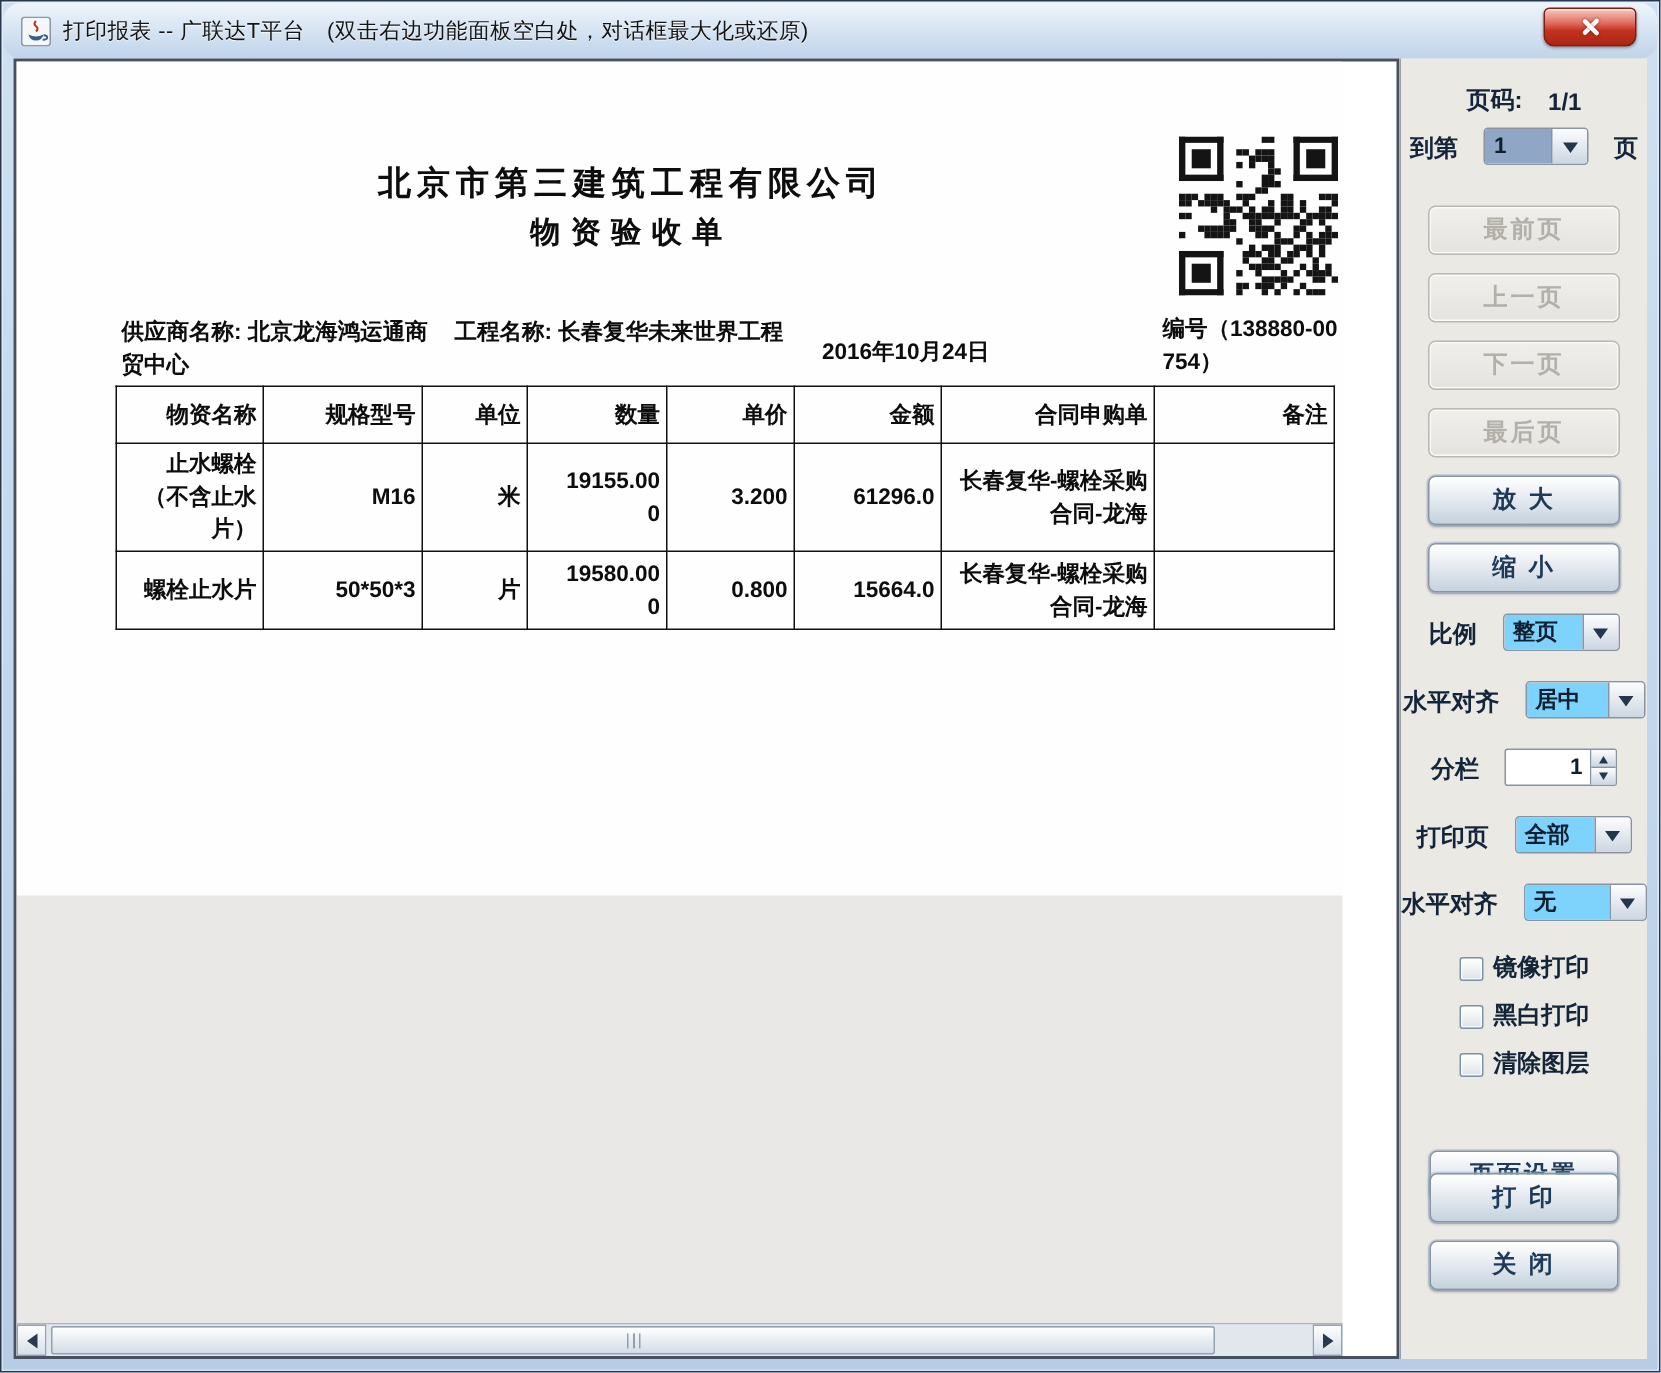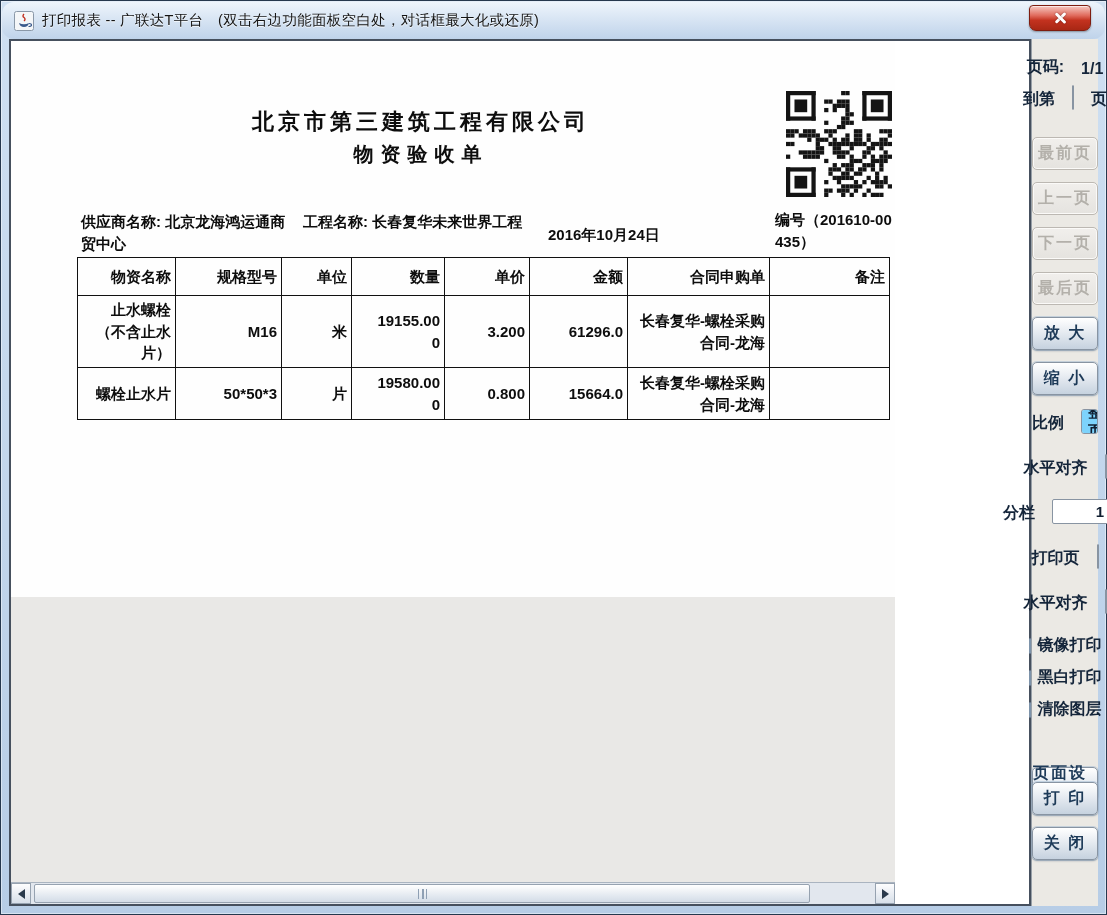--- a/index.html
+++ b/index.html
@@ -25,21 +25,21 @@
   .x-glyph { position:relative; width:16px; height:14px; display:inline-block; }
   .x-glyph::before,.x-glyph::after { content:""; position:absolute; left:7px; top:0;
     width:3.4px; height:14px; background:#fff; border-radius:2px;
     box-shadow:0 0 2px rgba(60,0,0,.55); }
   .x-glyph::before { transform:rotate(45deg); }
   .x-glyph::after  { transform:rotate(-45deg); }
 
   
   .content { position:absolute; top:38px; left:8px; right:8px; bottom:8px; display:flex; }
 
-  .preview { width:1022px; height:100%; position:relative;
+  .preview { width:924px; height:100%; position:relative;
     border:2px solid #46505e; background:#fff; overflow:hidden; }
   .page { position:absolute; left:0; top:0; width:884px; height:556px; background:#fefefe; }
   .page-below { position:absolute; left:0; top:556px; width:884px; height:287px; background:#e9e8e6; }
 
   
   .doc-company { position:absolute; left:50px; top:66px; width:720px; text-align:center;
     font-size:22px; font-weight:bold; color:#0d0d0d; letter-spacing:4px; }
   .doc-title   { position:absolute; left:50px; top:100px; width:720px; text-align:center;
     font-size:20px; font-weight:bold; color:#0d0d0d; letter-spacing:7px; }
   .qr { position:absolute; left:773px; top:50px; width:110px; height:106px; }
@@ -342,21 +342,21 @@
             <rect x="66" y="105.60000000000001" width="4.4" height="4.4" fill="#141414"></rect>
             <rect x="79.2" y="105.60000000000001" width="4.4" height="4.4" fill="#141414"></rect>
             <rect x="88" y="105.60000000000001" width="4.4" height="4.4" fill="#141414"></rect>
             <rect x="92.4" y="105.60000000000001" width="4.4" height="4.4" fill="#141414"></rect>
             <rect x="96.80000000000001" y="105.60000000000001" width="4.4" height="4.4" fill="#141414"></rect>
           </svg>
 
         <div class="doc-info info-supplier">供应商名称: 北京龙海鸿运通商贸中心</div>
         <div class="doc-info info-project">工程名称: 长春复华未来世界工程</div>
         <div class="doc-info info-date">2016年10月24日</div>
-        <div class="doc-info info-number">编号（201610-00435）</div>
+        <div class="doc-info info-number">编号（138880-00754）</div>
 
         <table class="rpt">
           <colgroup>
             <col style="width:98px">
               <col style="width:106px">
               <col style="width:70px">
               <col style="width:93px">
             <col style="width:85px">
               <col style="width:98px">
               <col style="width:142px">

